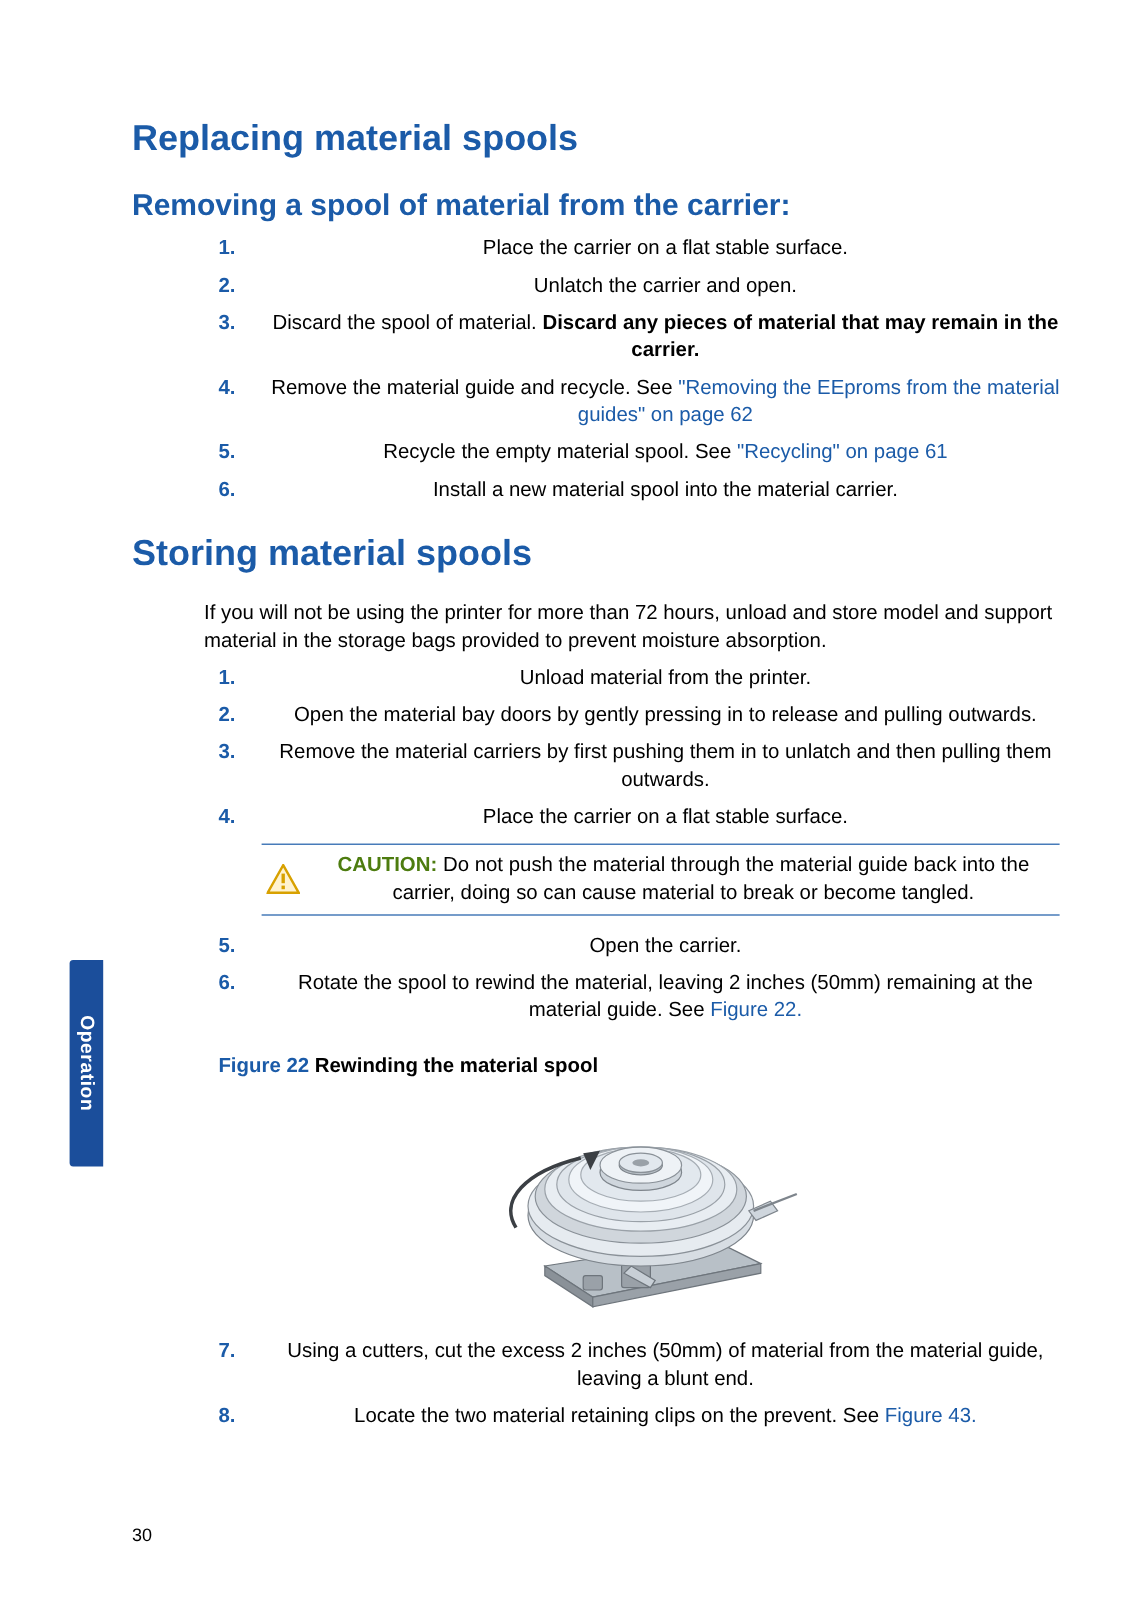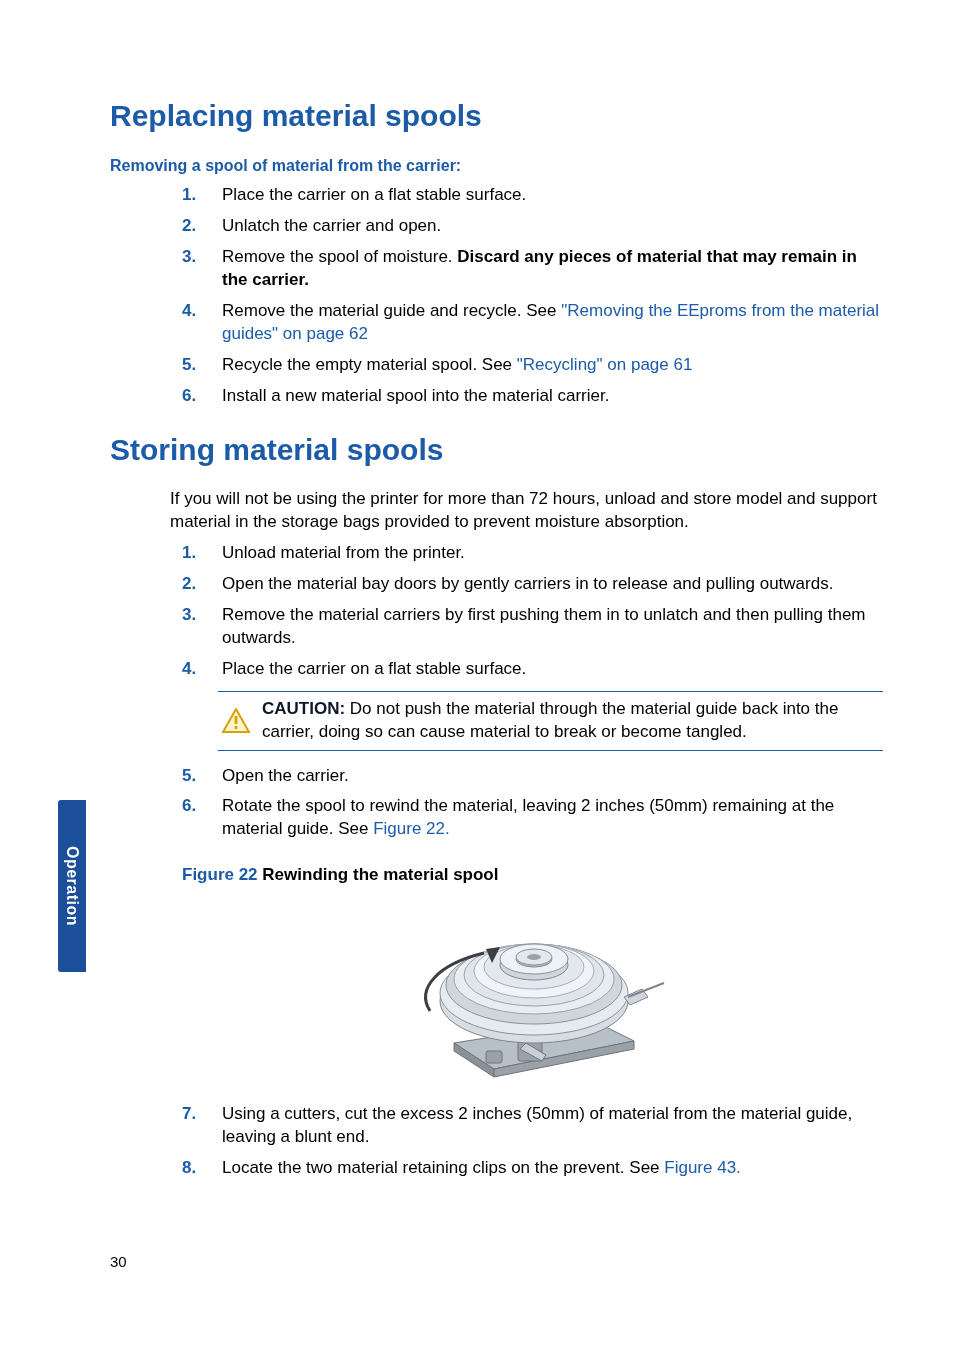--- a/index.html
+++ b/index.html
@@ -22,21 +22,21 @@
   }
   .h1 {
     color: #1b5ba8;
     font-weight: bold;
     font-size: 30px;
     margin: 0 0 18px 0;
   }
   .h2 {
     color: #1b5ba8;
     font-weight: bold;
-    font-size: 16px;
+    font-size: 25px;
     margin: 0 0 8px 0;
   }
   .h1.after-section { margin-top: 22px; }
   .body-p {
     margin: 4px 0 8px 60px;
   }
   ol.steps {
     list-style: none;
     padding: 0;
     margin: 0 0 10px 0;
@@ -47,41 +47,42 @@
   }
   .num {
     color: #1b5ba8;
     font-weight: bold;
     flex: 0 0 40px;
     text-align: left;
     margin-left: 72px;
   }
   .step-text {
     flex: 1;
+    text-align: center;
   }
   .link { color: #1b5ba8; }
   .bold { font-weight: bold; }
   .callout {
     margin: 10px 0 14px 108px;
     border-top: 1px solid #1b5ba8;
     border-bottom: 1px solid #1b5ba8;
     padding: 6px 6px 6px 4px;
     display: flex;
     align-items: center;
     gap: 12px;
     width: 655px;
   }
   .callout .ico {
     flex: 0 0 28px;
     display: flex;
     align-items: center;
     justify-content: center;
   }
   .callout-label {
-    color: #0f172a;
+    color: #4d7c0f;
     font-weight: bold;
   }
   .fig-caption {
     color: #1b5ba8;
     font-weight: bold;
     margin: 23px 0 6px 72px;
   }
   .fig-caption .cap-black { color:#000; }
   .figure {
     margin: 4px 0 20px 50px;
@@ -106,21 +107,21 @@
     justify-content: center;
   }
   .side-tab span {
     writing-mode: vertical-rl;
     text-orientation: sideways;
     transform: rotate(0deg);
   }
   .pagenum {
     position: absolute;
     left: 110px;
-    bottom: 78px;
+    bottom: 60px;
     font-size: 15px;
   }
 </style>
 </head>
 <body>
 
 <div class="page">
 
   <h1 class="h1">Replacing material spools</h1>
 
@@ -131,21 +132,21 @@
       <span class="num">1.</span>
       <span class="step-text">Place the carrier on a flat stable surface.</span>
     </li>
     <li>
       <span class="num">2.</span>
       <span class="step-text">Unlatch the carrier and open.</span>
     </li>
     <li>
       <span class="num">3.</span>
       <span class="step-text">
-        <span>Remove the spool of moisture. </span><span class="bold">Discard any pieces of material that may remain in the carrier.</span>
+        <span>Discard the spool of material. </span><span class="bold">Discard any pieces of material that may remain in the carrier.</span>
       </span>
     </li>
     <li>
       <span class="num">4.</span>
       <span class="step-text">
         <span>Remove the material guide and recycle. See </span><span class="link">"Removing the EEproms from the material guides" on page 62</span>
       </span>
     </li>
     <li>
       <span class="num">5.</span>
@@ -163,21 +164,21 @@
 
   <p class="body-p">If you will not be using the printer for more than 72 hours, unload and store model and support material in the storage bags provided to prevent moisture absorption.</p>
 
   <ol class="steps">
     <li>
       <span class="num">1.</span>
       <span class="step-text">Unload material from the printer.</span>
     </li>
     <li>
       <span class="num">2.</span>
-      <span class="step-text">Open the material bay doors by gently carriers in to release and pulling outwards.</span>
+      <span class="step-text">Open the material bay doors by gently pressing in to release and pulling outwards.</span>
     </li>
     <li>
       <span class="num">3.</span>
       <span class="step-text">Remove the material carriers by first pushing them in to unlatch and then pulling them outwards.</span>
     </li>
     <li>
       <span class="num">4.</span>
       <span class="step-text">Place the carrier on a flat stable surface.</span>
     </li>
   </ol>

